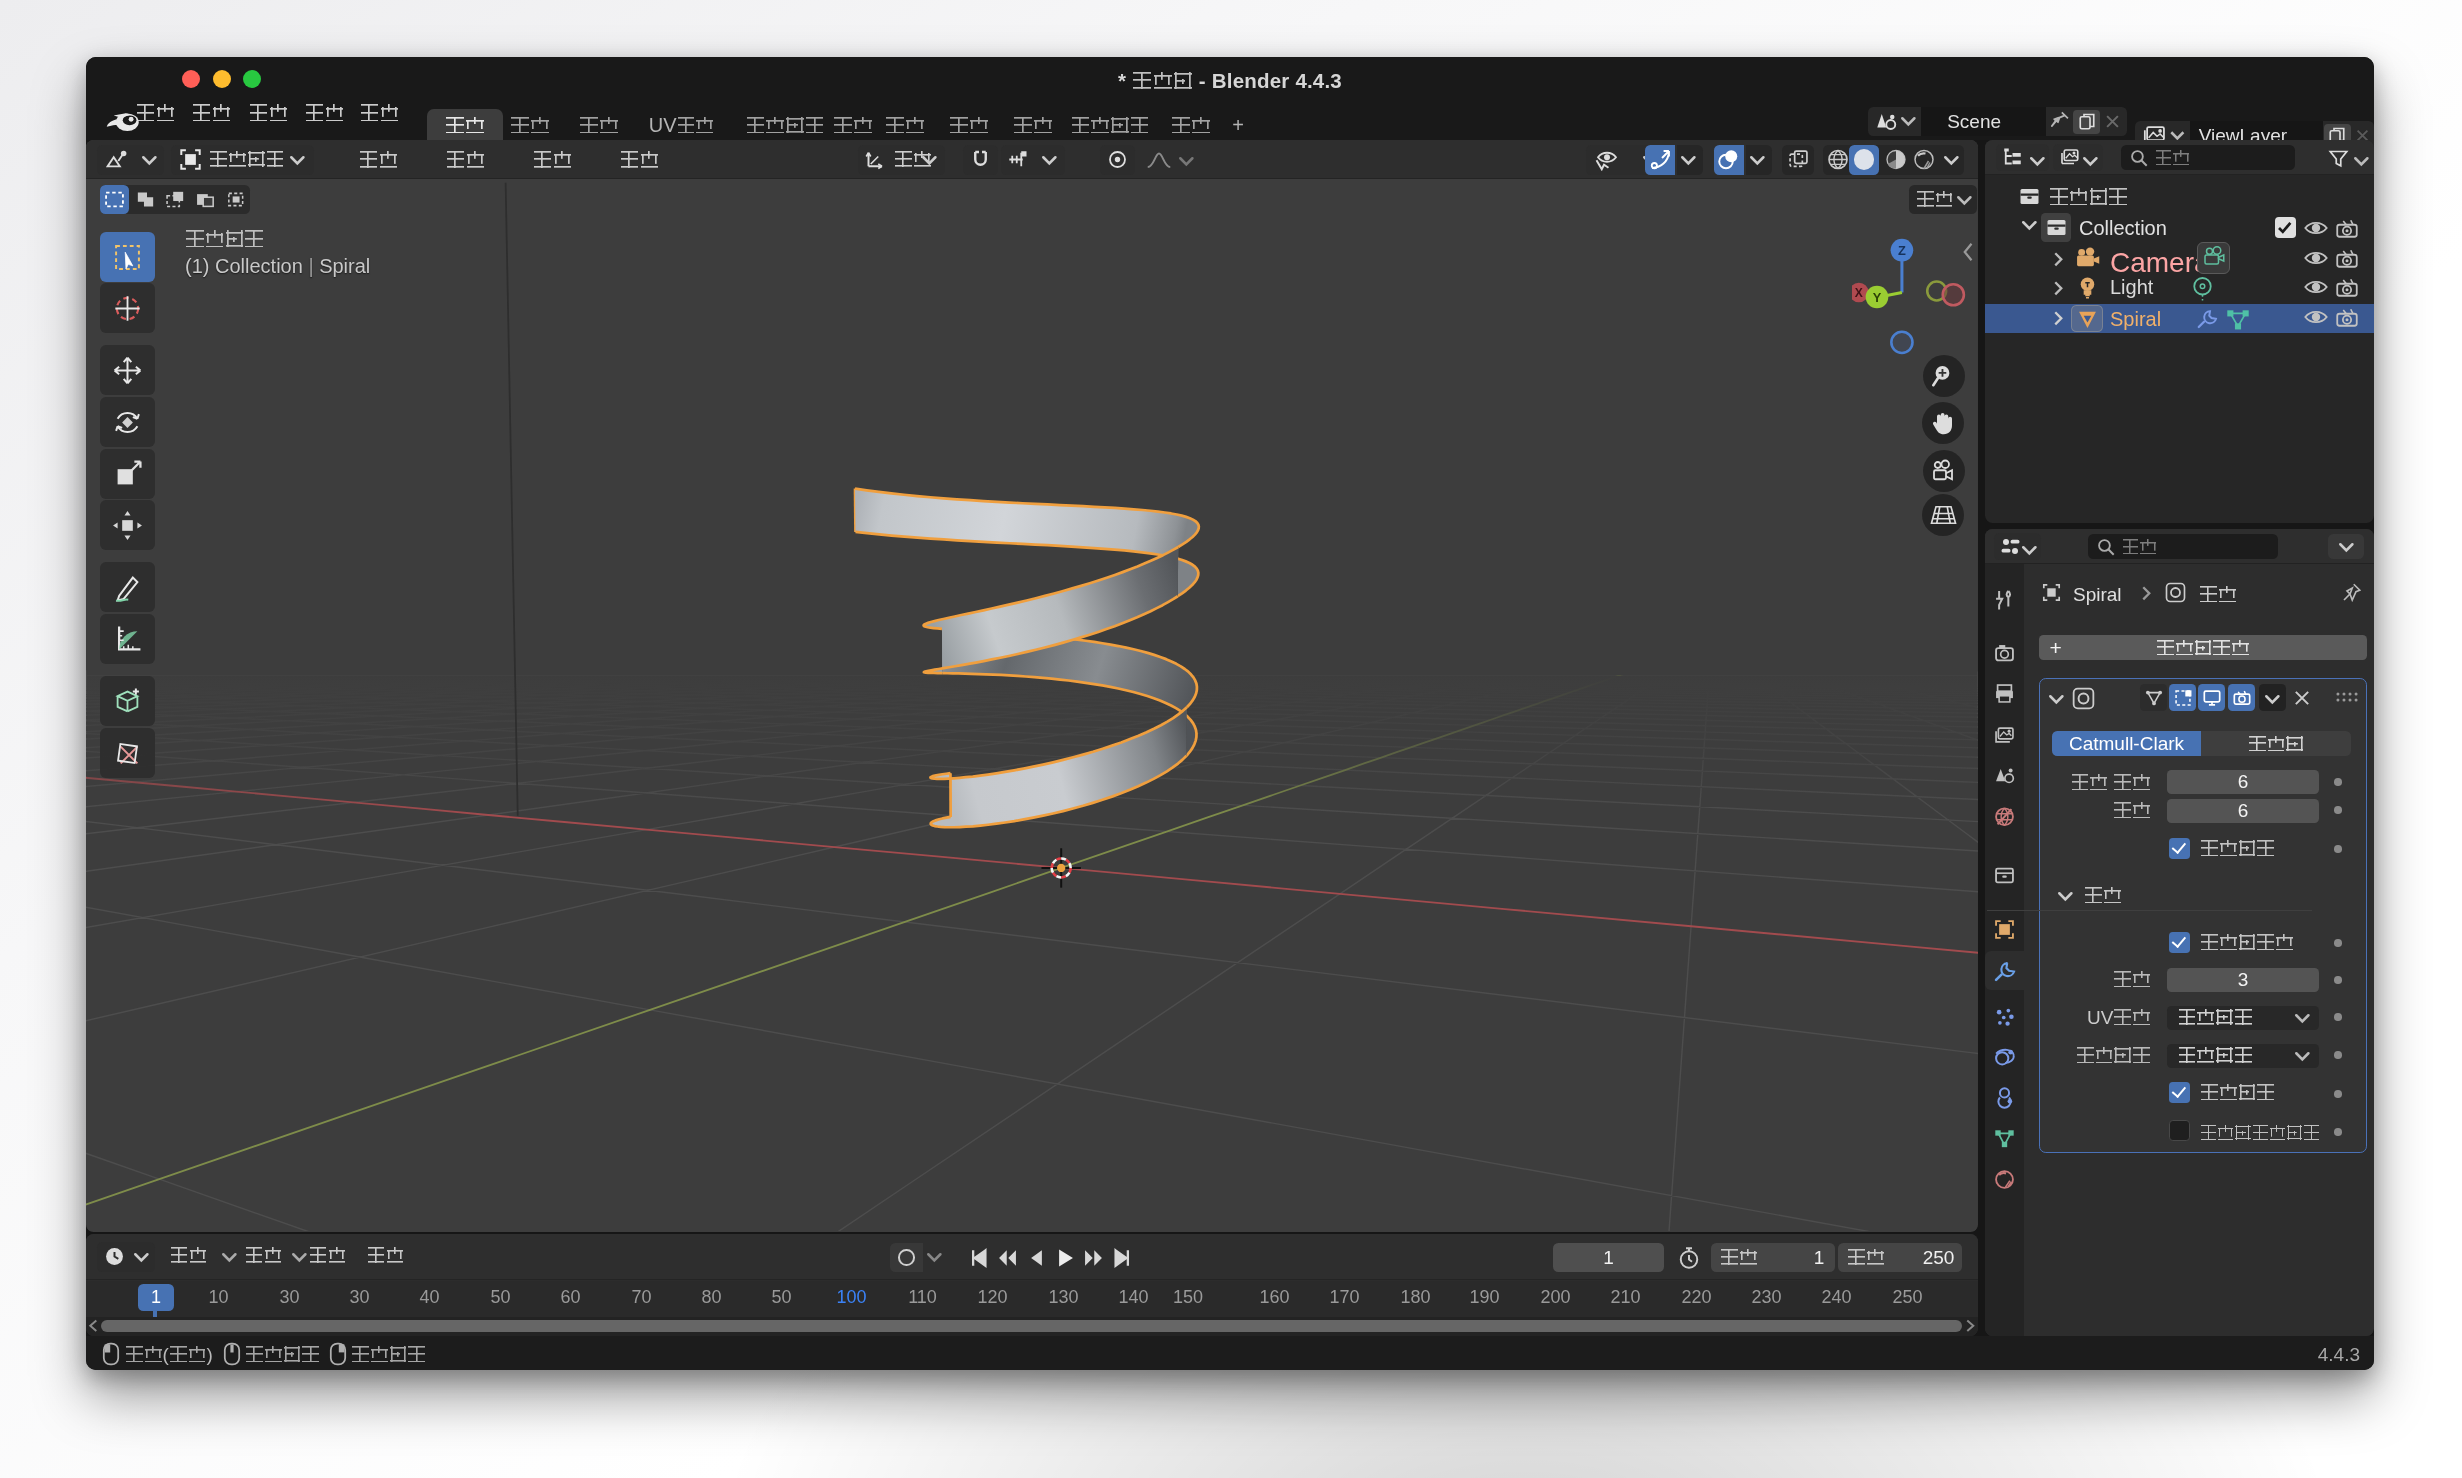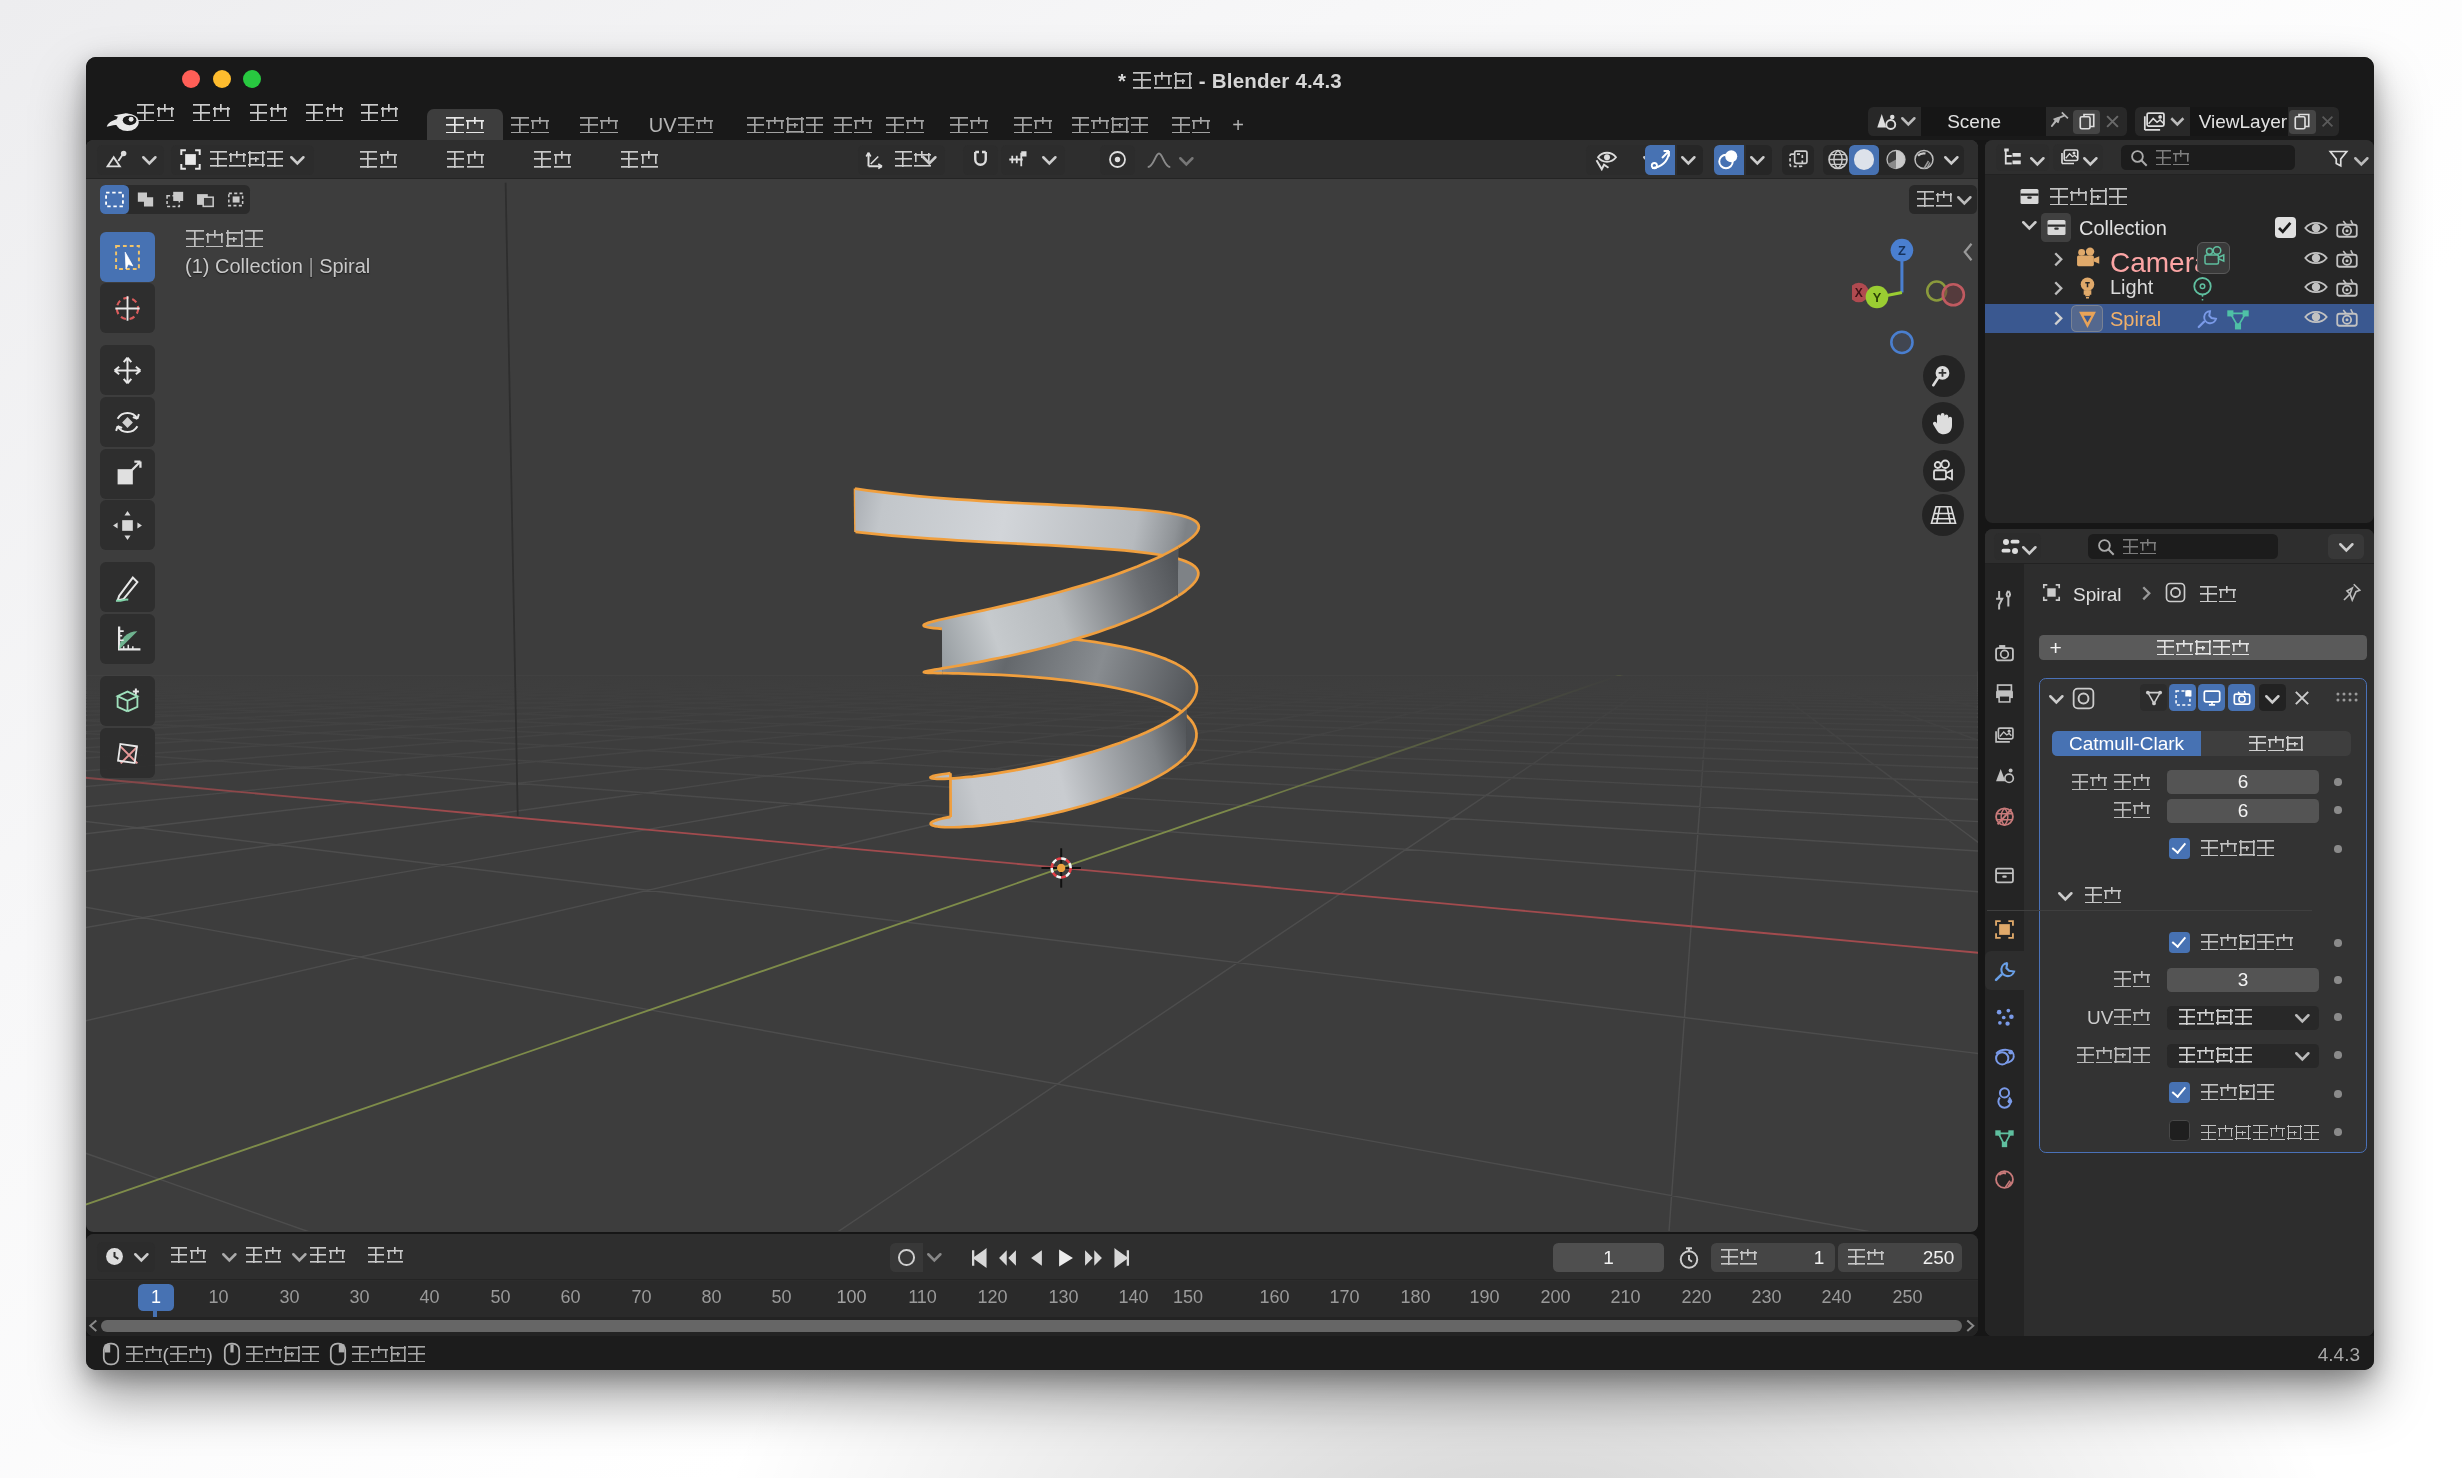--- a/index.html
+++ b/index.html
@@ -111,21 +111,21 @@
  <div style="width:27px;height:24px;background:#454545;border-radius:3.8px;margin:0 0.8px;display:flex;align-items:center;justify-content:center">
  <svg width="18" height="20" viewBox="0 0 24 26">
             <rect x="3" y="6" width="13" height="16" rx="2" fill="none" stroke="#ddd" stroke-width="2.2"></rect>
             <path d="M8 6 V3 h13 v16 h-5" fill="none" stroke="#ddd" stroke-width="2.2"></path>
           </svg>
         </div>
  <svg width="23" height="23" viewBox="0 0 30 30" style="margin-right:3px">
           <path d="M8 8 L22 22 M22 8 L8 22" stroke="#6a6a6a" stroke-width="2.6"></path>
         </svg>
 </div>
-      <div class="grp" style="left:2049px;top:50px;width:204px">
+      <div class="grp" style="left:2049px;top:64px;width:239px">
  <svg width="26" height="23" viewBox="0 0 34 30" style="margin-left:6px">
           <rect x="8" y="4" width="22" height="17" rx="2" fill="none" stroke="#ddd" stroke-width="2.3"></rect>
           <circle cx="25" cy="9" r="2.4" fill="#ddd"></circle>
           <path d="M10 18 l6-7 5 5 4-3 5 5" stroke="#ddd" stroke-width="2" fill="none"></path>
           <path d="M5 8 v18 M5 26 h20" stroke="#ddd" stroke-width="2.3" fill="none"></path>
         </svg>
         <svg width="16.7" height="10.6" viewBox="0 0 22 14" style="margin-left:1.5px">
           <path d="M3 3 L11 11 L19 3" stroke="#bbb" stroke-width="3.4" fill="none"></path>
         </svg>
         <div class="fld" style="flex:1;margin-left:4.5px;align-self:stretch;padding-left:9px">ViewLayer</div>
@@ -552,21 +552,21 @@
       <div class="abs" style="left:0;top:47px;width:100%;height:36px;background:#2a2a2a"></div>
       <div class="abs" style="left:102px;top:53px;width:61px;text-align:center;color:#9a9a9a;font-size:18px">10</div>
       <div class="abs" style="left:173px;top:53px;width:61px;text-align:center;color:#9a9a9a;font-size:18px">30</div>
       <div class="abs" style="left:243px;top:53px;width:61px;text-align:center;color:#9a9a9a;font-size:18px">30</div>
       <div class="abs" style="left:313px;top:53px;width:61px;text-align:center;color:#9a9a9a;font-size:18px">40</div>
       <div class="abs" style="left:384px;top:53px;width:61px;text-align:center;color:#9a9a9a;font-size:18px">50</div>
       <div class="abs" style="left:454px;top:53px;width:61px;text-align:center;color:#9a9a9a;font-size:18px">60</div>
       <div class="abs" style="left:525px;top:53px;width:61px;text-align:center;color:#9a9a9a;font-size:18px">70</div>
       <div class="abs" style="left:595px;top:53px;width:61px;text-align:center;color:#9a9a9a;font-size:18px">80</div>
       <div class="abs" style="left:665px;top:53px;width:61px;text-align:center;color:#9a9a9a;font-size:18px">50</div>
-      <div class="abs" style="left:735px;top:53px;width:61px;text-align:center;color:#a3a3a3;font-size:18px">100</div>
+      <div class="abs" style="left:735px;top:53px;width:61px;text-align:center;color:#3b82f6;font-size:18px">100</div>
       <div class="abs" style="left:806px;top:53px;width:61px;text-align:center;color:#9a9a9a;font-size:18px">110</div>
       <div class="abs" style="left:876px;top:53px;width:61px;text-align:center;color:#9a9a9a;font-size:18px">120</div>
       <div class="abs" style="left:947px;top:53px;width:61px;text-align:center;color:#9a9a9a;font-size:18px">130</div>
       <div class="abs" style="left:1017px;top:53px;width:61px;text-align:center;color:#9a9a9a;font-size:18px">140</div>
       <div class="abs" style="left:1087px;top:53px;width:61px;text-align:left;color:#9a9a9a;font-size:18px">150</div>
       <div class="abs" style="left:1158px;top:53px;width:61px;text-align:center;color:#9a9a9a;font-size:18px">160</div>
       <div class="abs" style="left:1228px;top:53px;width:61px;text-align:center;color:#9a9a9a;font-size:18px">170</div>
       <div class="abs" style="left:1299px;top:53px;width:61px;text-align:center;color:#9a9a9a;font-size:18px">180</div>
       <div class="abs" style="left:1368px;top:53px;width:61px;text-align:center;color:#9a9a9a;font-size:18px">190</div>
       <div class="abs" style="left:1439px;top:53px;width:61px;text-align:center;color:#9a9a9a;font-size:18px">200</div>

